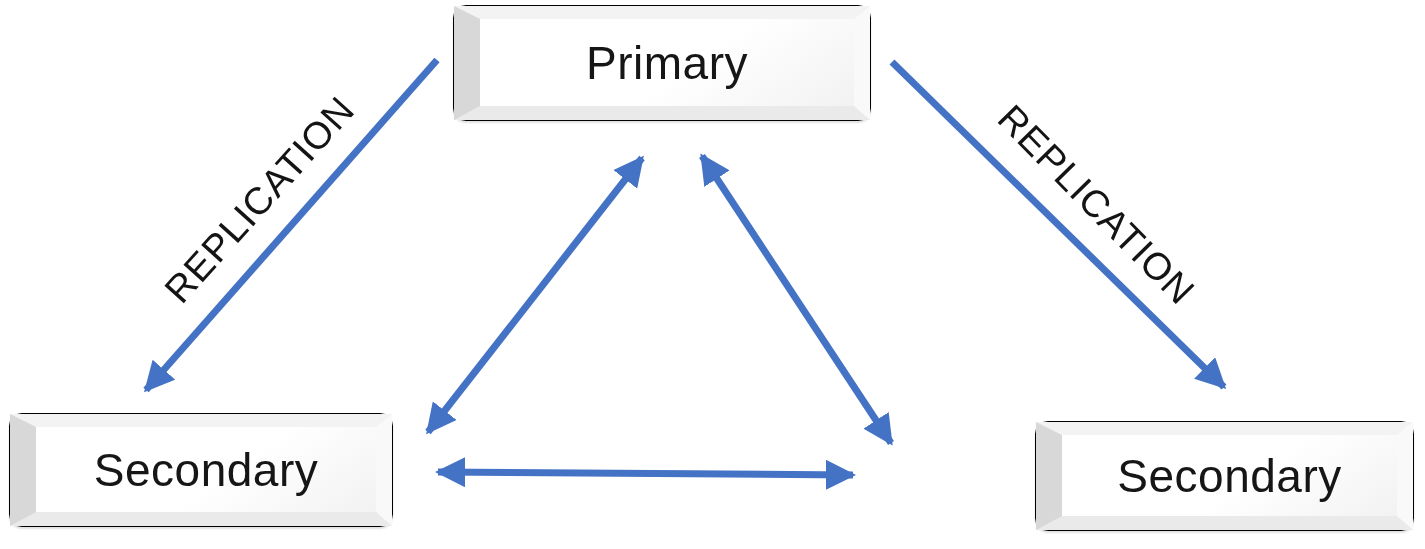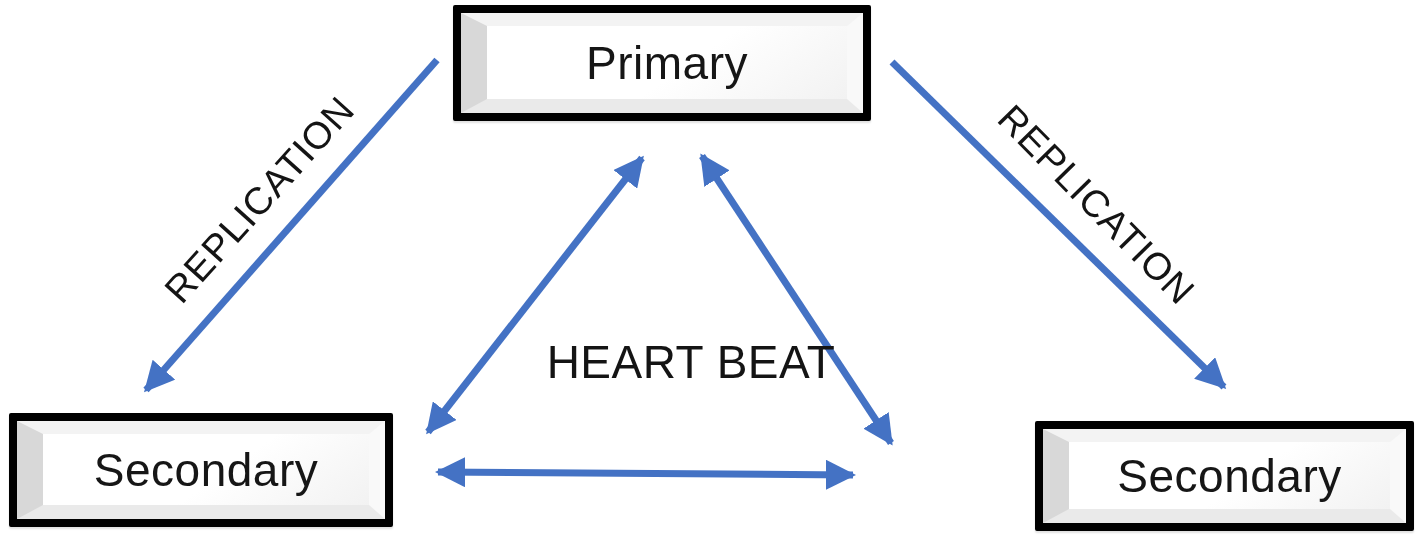--- a/index.html
+++ b/index.html
@@ -19,22 +19,22 @@
     position: absolute;
     left: 0;
     top: 0;
     width: 1425px;
     height: 549px;
   }
   
   .node {
     position: absolute;
     box-sizing: border-box;
-    border: 8px solid #000000;
-    border-radius: 2px;
+    border: 1px solid #000000;
+    border-radius: 13px;
     background: #ffffff;
     box-shadow: 0 2px 2px rgba(0,0,0,0.12);
   }
   .node .bevel {
     position: absolute;
     inset: 0;
     display: flex;
     align-items: center;
     justify-content: center;
     border-style: solid;
@@ -116,15 +116,14 @@
   <div class="node node-secondary-right">
     <div class="bevel">
       <span class="node-label">Secondary</span>
     </div>
   </div>
 
   <div class="edge-label repl-left">REPLICATION</div>
 
   <div class="edge-label repl-right">REPLICATION</div>
 
-  <div class="center-label">HEART BEAT</div>
 
 </div>
 
 </body></html>

